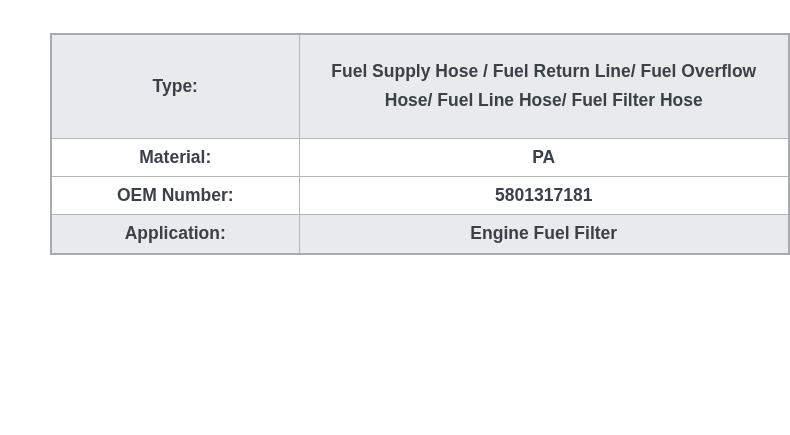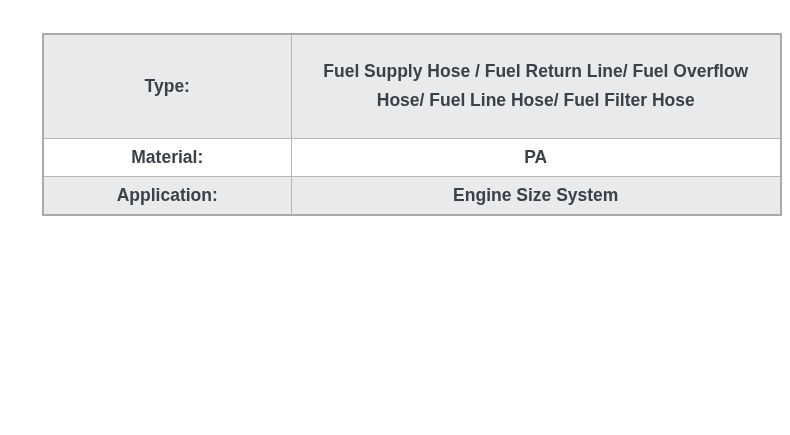--- a/index.html
+++ b/index.html
@@ -18,21 +18,21 @@
   }
   .page {
     position: relative;
     width: 790px;
     height: 435px;
     background: #ffffff;
     overflow: hidden;
   }
   .spec-table {
     position: absolute;
-    left: 42px;
+    left: 50px;
     top: 33px;
     width: 738px;
     border-collapse: collapse;
     table-layout: fixed;
     border: 2px solid var(--border-outer);
   }
   .spec-table td {
     border: 1px solid var(--border-inner);
     text-align: center;
     vertical-align: middle;
@@ -59,19 +59,23 @@
     </colgroup>
     <tbody>
         <tr class="alt tall">
           <td>Type:</td>
           <td>Fuel Supply Hose / Fuel Return Line/ Fuel Overflow Hose/ Fuel Line Hose/ Fuel Filter Hose</td>
         </tr>
         <tr>
           <td>Material:</td>
           <td>PA</td>
         </tr>
+        <tr>
+          <td>OEM Number:</td>
+          <td>5801317181</td>
+        </tr>
         <tr class="alt">
           <td>Application:</td>
-          <td>Engine Size System</td>
+          <td>Engine Fuel Filter</td>
         </tr>
       </tbody>
   </table>
 </div>
 
 </body></html>

